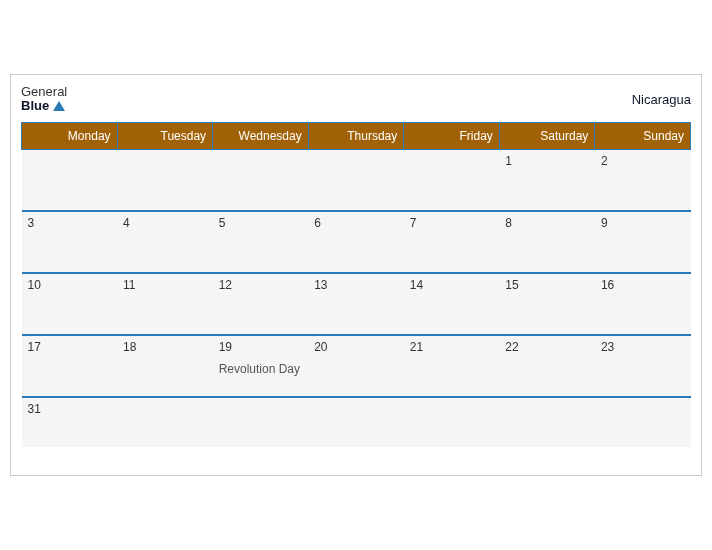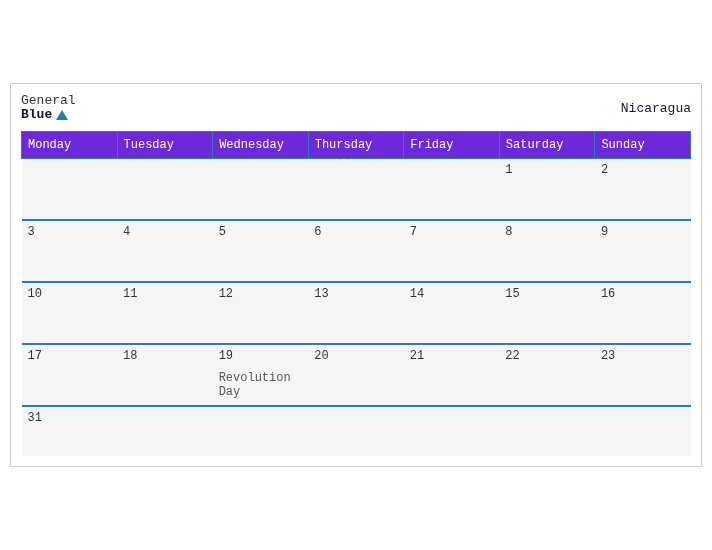--- a/index.html
+++ b/index.html
@@ -9,22 +9,21 @@
       width: 712px;
       min-height: 550px;
       display: flex;
       align-items: center;
       justify-content: center;
     }
     .calendar-wrapper {
       width: 692px;
       background: #fff;
       border: 1px solid #ccc;
-      padding: 10px 10px 10px 10px;
-      font-family: Liberation Mono, monospace;
+      padding: 10px 10px 28px 10px;
     }
     .calendar-header {
       display: flex;
       align-items: center;
       justify-content: space-between;
       margin-bottom: 8px;
       position: relative;
     }
     .logo {
       display: flex;
@@ -65,26 +64,26 @@
       font-size: 13px;
       color: #0f172a;
       text-align: right;
       min-width: 80px;
     }
     .calendar-grid {
       width: 100%;
       border-collapse: collapse;
     }
     .calendar-grid th {
-      background: #6d28d9;
+      background: #a16207;
       color: #fff;
       font-size: 12px;
       font-weight: normal;
       padding: 6px 6px;
-      text-align: left;
+      text-align: right;
       border: 1px solid #2a7ab5;
     }
     .calendar-grid td {
       vertical-align: top;
       padding: 4px 6px;
       font-size: 12px;
       color: #333;
       height: 62px;
       border-bottom: 2px solid #2a7ab5;
       background: #f5f5f5;

